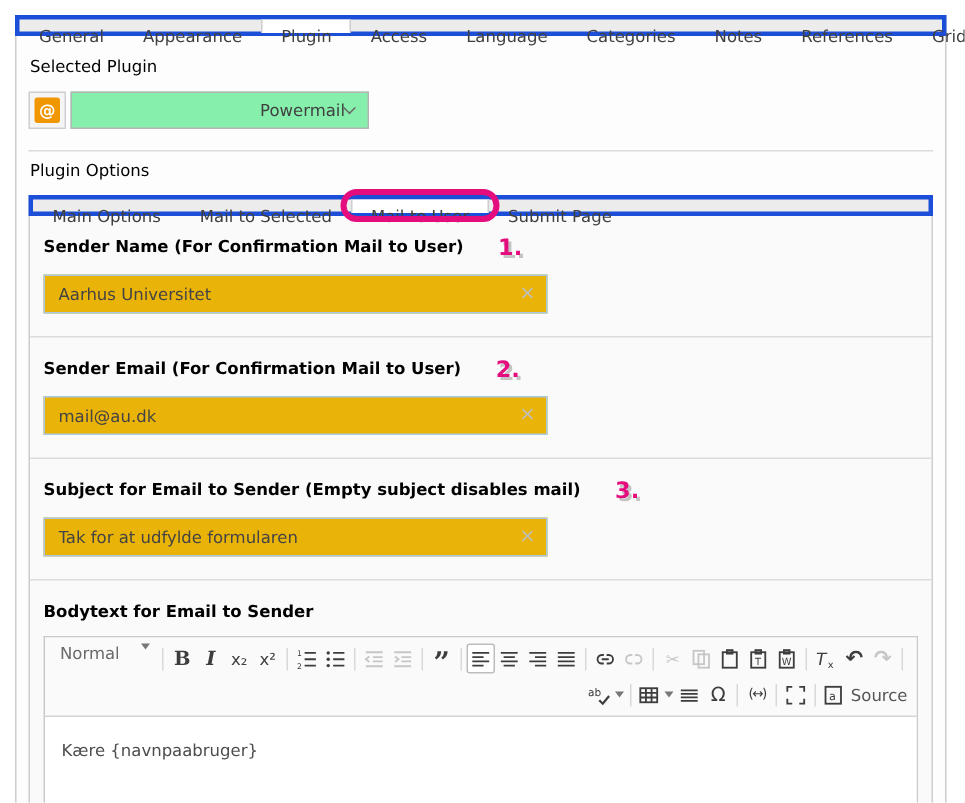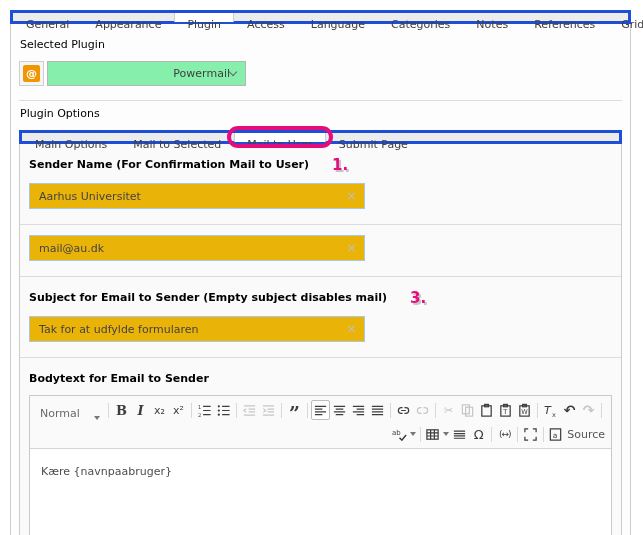--- a/index.html
+++ b/index.html
@@ -57,21 +57,21 @@
   .editor{ border:1px solid #c9c9c9; background:#fff; margin-top:2px; }
   .toolbar{ background:#fafafa; border-bottom:1px solid #d4d4d4; padding:2px 5px; }
   .tbrow{ display:flex; align-items:center; height:24px; overflow:hidden; }
   .tbrow.right{ justify-content:flex-end; }
   .tbtn{ min-width:19px; height:20px; display:flex; align-items:center; justify-content:center;
     color:#3d3d3d; cursor:pointer; border:1px solid transparent; border-radius:2px; flex:0 0 auto; }
   .tbtn.active{ border-color:#bdbdbd; background:#fff; }
   .tbtn.disabled{ color:#c6c6c6; cursor:default; }
   .tbtn svg{ display:block; }
   .tsep{ width:1px; height:15px; background:#d8d8d8; margin:0 3px; flex:0 0 auto; }
-  .fmt{ width:70px; height:20px; display:flex; align-items:flex-end; justify-content:space-between;
+  .fmt{ width:70px; height:20px; display:flex; align-items:flex-start; justify-content:space-between;
     padding:0 5px; color:#6a6a6a; cursor:pointer; flex:0 0 auto; }
   .caret{ width:0; height:0; border-left:3px solid transparent; border-right:3px solid transparent;
     border-top:4px solid #777; margin-left:3px; }
   .glyph{ line-height:1; }
   .g-bold{ font-family:"DejaVu Serif","Liberation Serif",serif; font-weight:bold; font-size:13px; }
   .g-italic{ font-family:"DejaVu Serif","Liberation Serif",serif; font-style:italic; font-weight:bold; font-size:13px; }
   .g-sub{ font-size:11px; }
   .g-quote{ font-family:"DejaVu Serif","Liberation Serif",serif; font-weight:bold; font-size:19px; margin-top:7px; }
   .g-arrow{ font-size:14px; font-weight:bold; }
   .g-omega{ font-size:13px; }
@@ -121,20 +121,24 @@
     <div class="panel">
       <div id="fields">
           <div class="field-section">
             <div class="label-row">
               <span class="flabel">Sender Name (For Confirmation Mail to User)</span>
               <span class="annotation">1.</span>
             </div>
             <div class="input-wrap"><input type="text" value="Aarhus Universitet" style=""><span class="clear">×</span></div>
           </div>
           <div class="field-section">
+            <div class="label-row">
+              <span class="flabel">Sender Email (For Confirmation Mail to User)</span>
+              <span class="annotation">2.</span>
+            </div>
             <div class="input-wrap"><input type="text" value="mail@au.dk" style=""><span class="clear">×</span></div>
           </div>
           <div class="field-section">
             <div class="label-row">
               <span class="flabel">Subject for Email to Sender (Empty subject disables mail)</span>
               <span class="annotation">3.</span>
             </div>
             <div class="input-wrap"><input type="text" value="Tak for at udfylde formularen" style=""><span class="clear">×</span></div>
           </div>
         </div>

